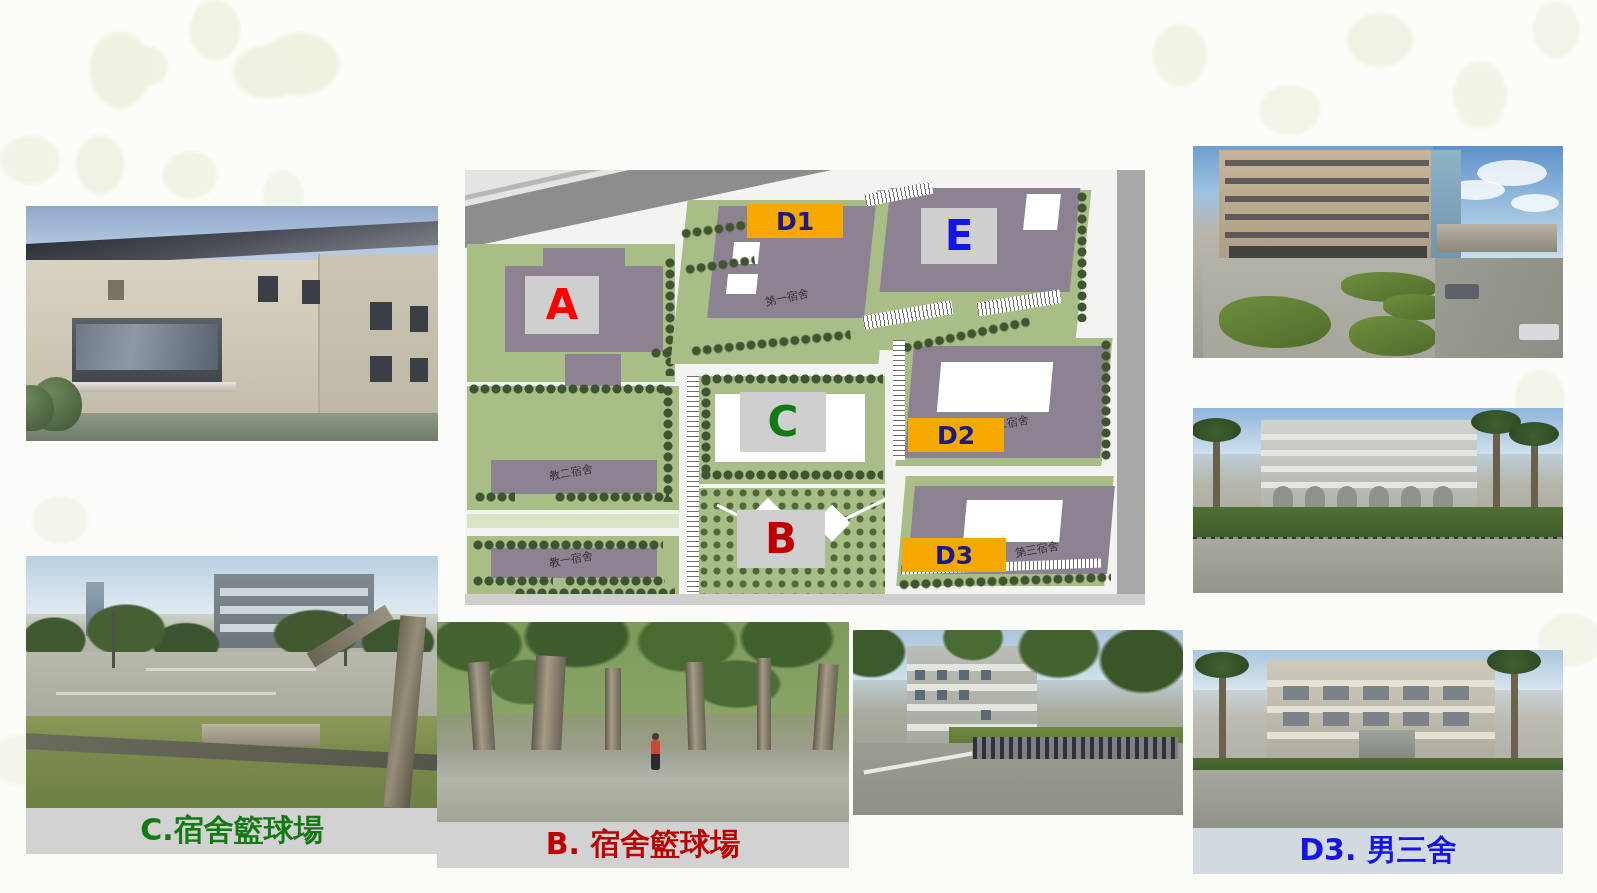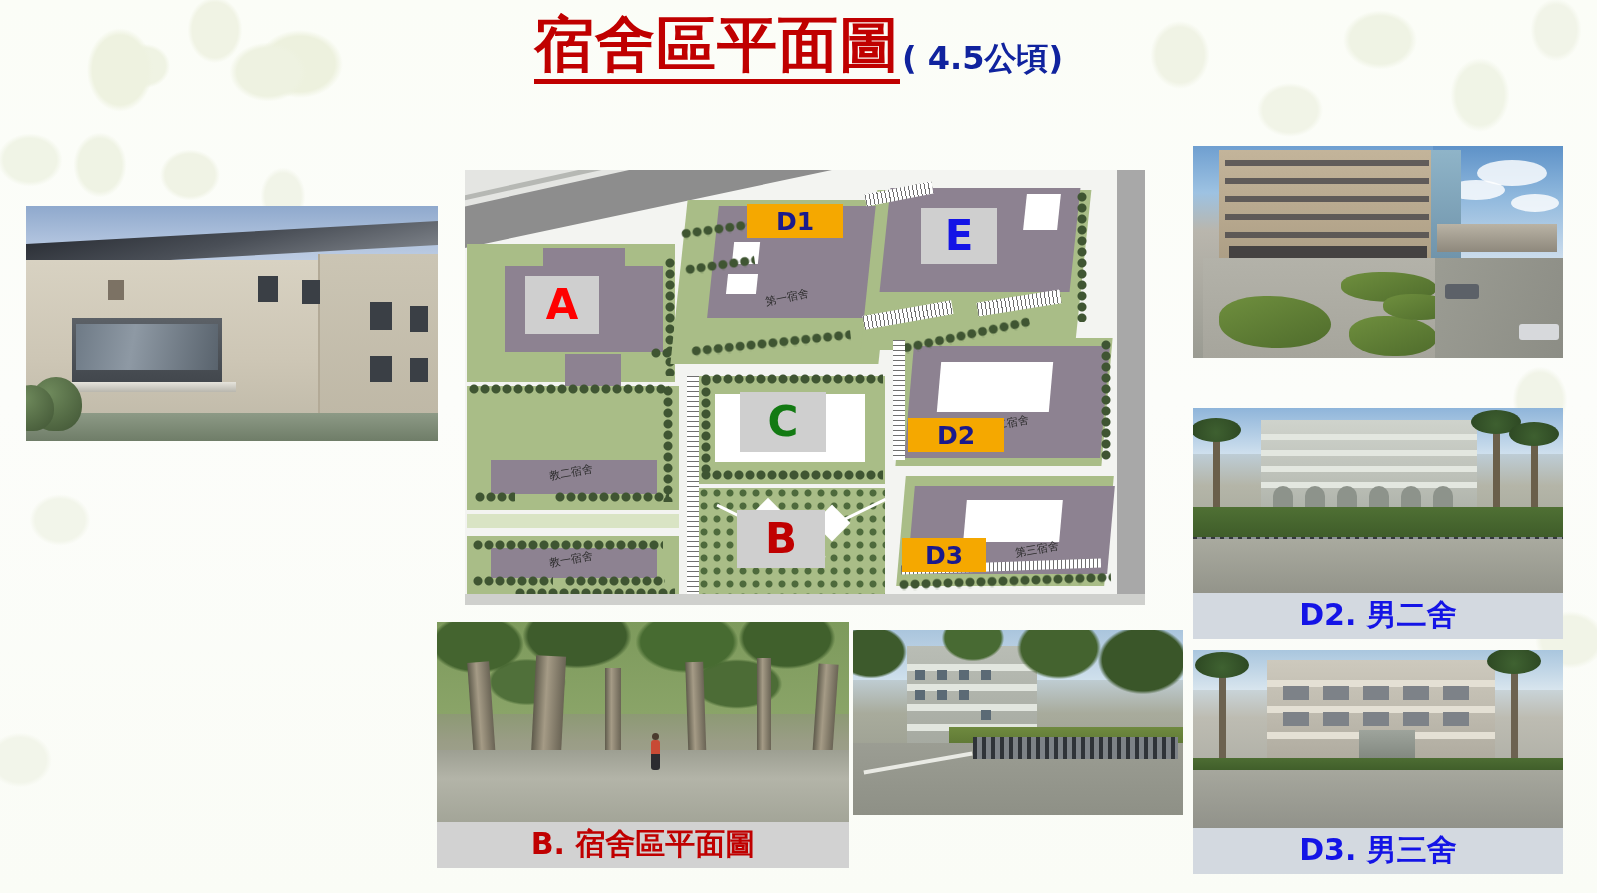--- a/index.html
+++ b/index.html
@@ -270,23 +270,20 @@
   .tag-staff{background:#c8c8ee;color:#1414e6;font-size:30px;flex-direction:column;
     line-height:1.12;font-weight:bold;}
 </style>
 </head>
 <body>
 
 <div class="bg-watermark"></div>
 
 <div class="stage">
 
-  <div class="title-wrap">
-    <span class="title-main">宿舍區平面圖</span><span class="title-sub">( 4.5公頃)</span>
-  </div>
 
   <div class="card" id="card-a">
     <div class="photo">
       <div class="a-roof"></div>
       <div class="a-roofedge"></div>
       <div class="a-body"></div>
       <div class="a-wingR"></div>
       <div class="a-dark"></div>
       <div class="a-glass"></div>
       <div class="a-rail"></div>
@@ -296,36 +293,62 @@
       <div class="a-win" style="left:384px;top:100px;width:18px;height:26px;"></div>
       <div class="a-win" style="left:344px;top:150px;width:22px;height:26px;"></div>
       <div class="a-win" style="left:384px;top:152px;width:18px;height:24px;"></div>
       <div class="a-win" style="left:82px;top:74px;width:16px;height:20px;background:#7c7264;"></div>
       <div class="a-ground"></div>
       <div class="a-tree" style="left:4px;width:52px;height:54px;"></div>
       <div class="a-tree" style="left:-18px;width:46px;height:46px;"></div>
     </div>
   </div>
 
+  <div class="card" id="card-c">
+    <div class="photo">
+      <div class="c-sky"></div>
+      <div class="c-bldg">
+        <i style="left:6px;top:14px;width:148px;"></i>
+        <i style="left:6px;top:32px;width:148px;"></i>
+        <i style="left:6px;top:50px;width:148px;"></i>
+      </div>
+      <div class="c-tower"></div>
+      <div class="c-trees"></div>
+      <div class="c-court">
+        <div class="c-line" style="left:30px;top:40px;width:220px;"></div>
+        <div class="c-line" style="left:120px;top:16px;width:170px;"></div>
+      </div>
+      <div class="c-hoop" style="left:86px;top:54px;height:58px;"></div>
+      <div class="c-hoop" style="left:318px;top:58px;height:52px;"></div>
+      <div class="c-grass"></div>
+      <div class="c-bench"></div>
+      <div class="c-path"></div>
+      <div class="c-branch"></div>
+      <div class="c-trunk"></div>
+    </div>
+    <div class="cap">
+      <span>C.宿舍籃球場</span>
+    </div>
+  </div>
 
   <div class="card" id="card-b">
     <div class="photo">
       <div class="b-canopy"></div>
       <div class="b-trunk" style="left:34px;top:40px;width:22px;height:110px;transform:rotate(-4deg);"></div>
       <div class="b-trunk" style="left:96px;top:34px;width:30px;height:120px;transform:rotate(3deg);"></div>
       <div class="b-trunk" style="left:168px;top:46px;width:16px;height:100px;"></div>
       <div class="b-trunk" style="left:250px;top:40px;width:18px;height:104px;transform:rotate(-2deg);"></div>
       <div class="b-trunk" style="left:320px;top:36px;width:14px;height:96px;"></div>
       <div class="b-trunk" style="left:378px;top:42px;width:20px;height:104px;transform:rotate(4deg);"></div>
       <div class="b-roadedge"></div>
       <div class="b-road"></div>
       <div class="b-runner"></div>
     </div>
     <div class="cap">
-      <span>B. 宿舍區平面圖</span>
+      <span>B. 宿舍籃球場</span>
     </div>
   </div>
 
   <div class="card" id="card-d1">
     <div class="photo">
       <div class="d1-sky"></div>
       <div class="d1-bldg">
         <div class="d1-floor" style="left:0;top:18px;width:130px;"></div>
         <div class="d1-floor" style="left:0;top:38px;width:130px;"></div>
         <div class="d1-floor" style="left:0;top:58px;width:130px;"></div>
@@ -389,23 +412,20 @@
         <div class="d2-arch" style="left:140px;"></div>
         <div class="d2-arch" style="left:172px;"></div>
       </div>
       <div class="d2-palm" style="left:20px;top:26px;height:82px;"></div>
       <div class="d2-palm" style="left:300px;top:18px;height:92px;"></div>
       <div class="d2-palm" style="left:338px;top:30px;height:80px;"></div>
       <div class="d2-hedge"></div>
       <div class="d2-bikes"></div>
       <div class="d2-road"></div>
     </div>
-    <div class="cap">
-      <span>D2. 男二舍</span>
-    </div>
   </div>
 
   <div class="card" id="card-d3">
     <div class="photo">
       <div class="d3-sky"></div>
       <div class="d3-bldg">
         <div class="d3-band" style="top:20px;"></div>
         <div class="d3-band" style="top:46px;"></div>
         <div class="d3-band" style="top:72px;"></div>
         <div class="d3-win" style="left:16px;top:26px;width:26px;height:14px;"></div>
@@ -529,19 +549,19 @@
     </div>
 
     <div class="tag tag-orange" style="left:282px;top:34px;width:96px;height:34px;">
       <span>D1</span>
     </div>
 
     <div class="tag tag-orange" style="left:443px;top:248px;width:96px;height:34px;">
       <span>D2</span>
     </div>
 
-    <div class="tag tag-orange" style="left:437px;top:368px;width:84px;height:34px;">
+    <div class="tag tag-orange" style="left:437px;top:368px;width:104px;height:34px;">
       <span>D3</span>
     </div>
 
   </div>
 
 </div>
 
 </body></html>

